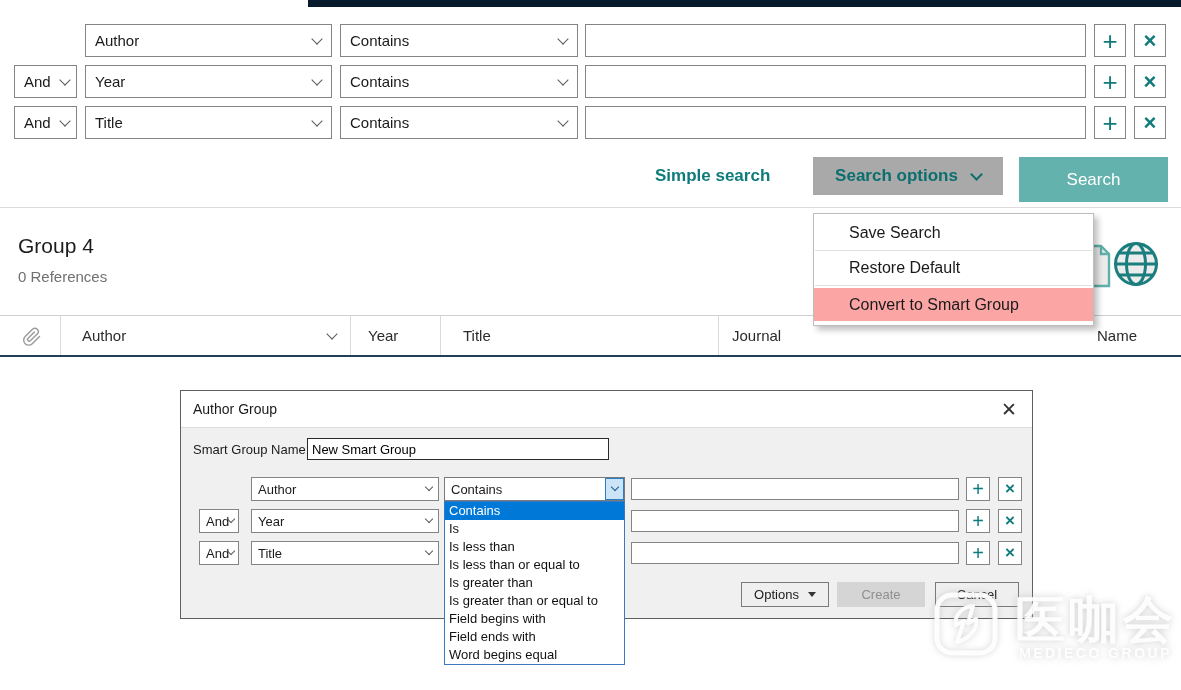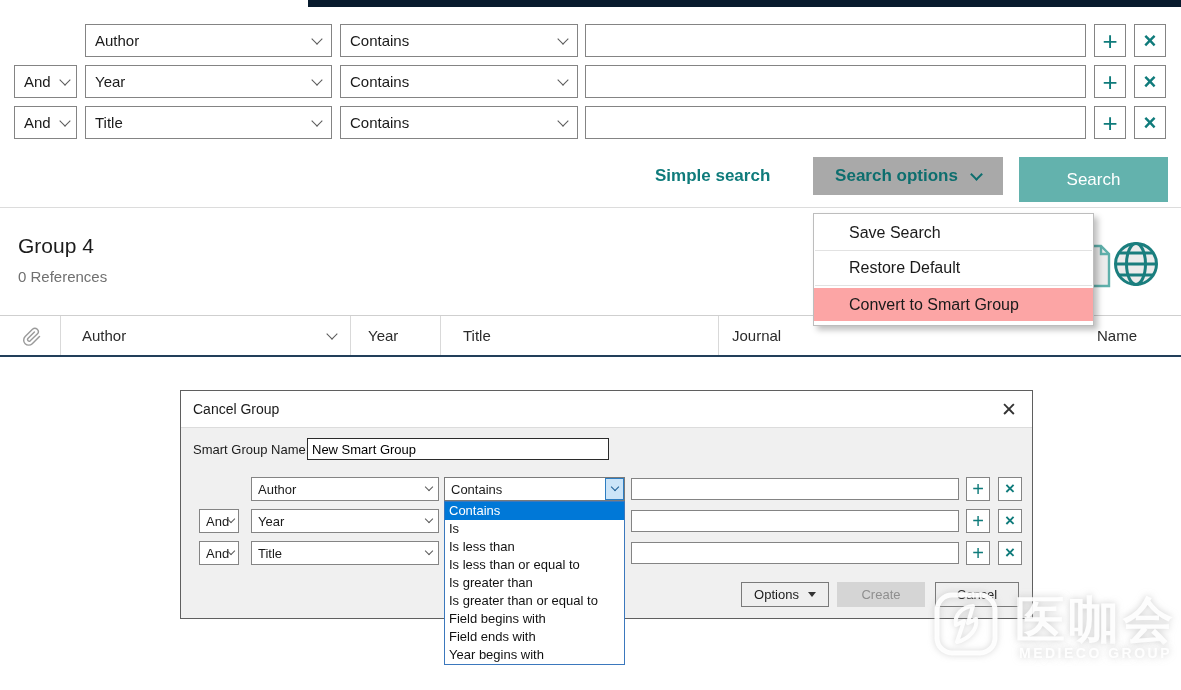--- a/index.html
+++ b/index.html
@@ -195,21 +195,21 @@
   <div class="menu">
     <div class="menu-item">Save Search</div>
     <div class="menu-sep"></div>
     <div class="menu-item">Restore Default</div>
     <div class="menu-sep"></div>
     <div class="menu-item hl">Convert to Smart Group</div>
   </div>
 
   <div class="dialog">
     <div class="dlg-titlebar">
-      <div class="dlg-title">Cancel Group</div>
+      <div class="dlg-title">Author Group</div>
       <div class="dlg-close">✕</div>
     </div>
 
     <div class="dlg-label" style="left:12px;top:51px;">Smart Group Name:</div>
     <input class="dlg-name-input" value="New Smart Group" style="">
 
     <div class="dsel" style="left:70px;top:86px;width:188px;">
       <span>Author</span>
       <span class="chev"></span>
     </div>
@@ -249,21 +249,21 @@
 
     <div class="ddlist">
       <div class="opt selected">Contains</div>
       <div class="opt">Is</div>
       <div class="opt">Is less than</div>
       <div class="opt">Is less than or equal to</div>
       <div class="opt">Is greater than</div>
       <div class="opt">Is greater than or equal to</div>
       <div class="opt">Field begins with</div>
       <div class="opt">Field ends with</div>
-      <div class="opt">Year begins with</div>
+      <div class="opt">Word begins equal</div>
     </div>
 
     <div class="dlg-btn" style="left:560px;width:88px;">
       <span>Options</span>
       <span class="caret-down"></span>
     </div>
     <div class="dlg-btn disabled" style="left:656px;width:88px;">Create</div>
     <div class="dlg-btn" style="left:754px;width:84px;">Cancel</div>
   </div>
 

